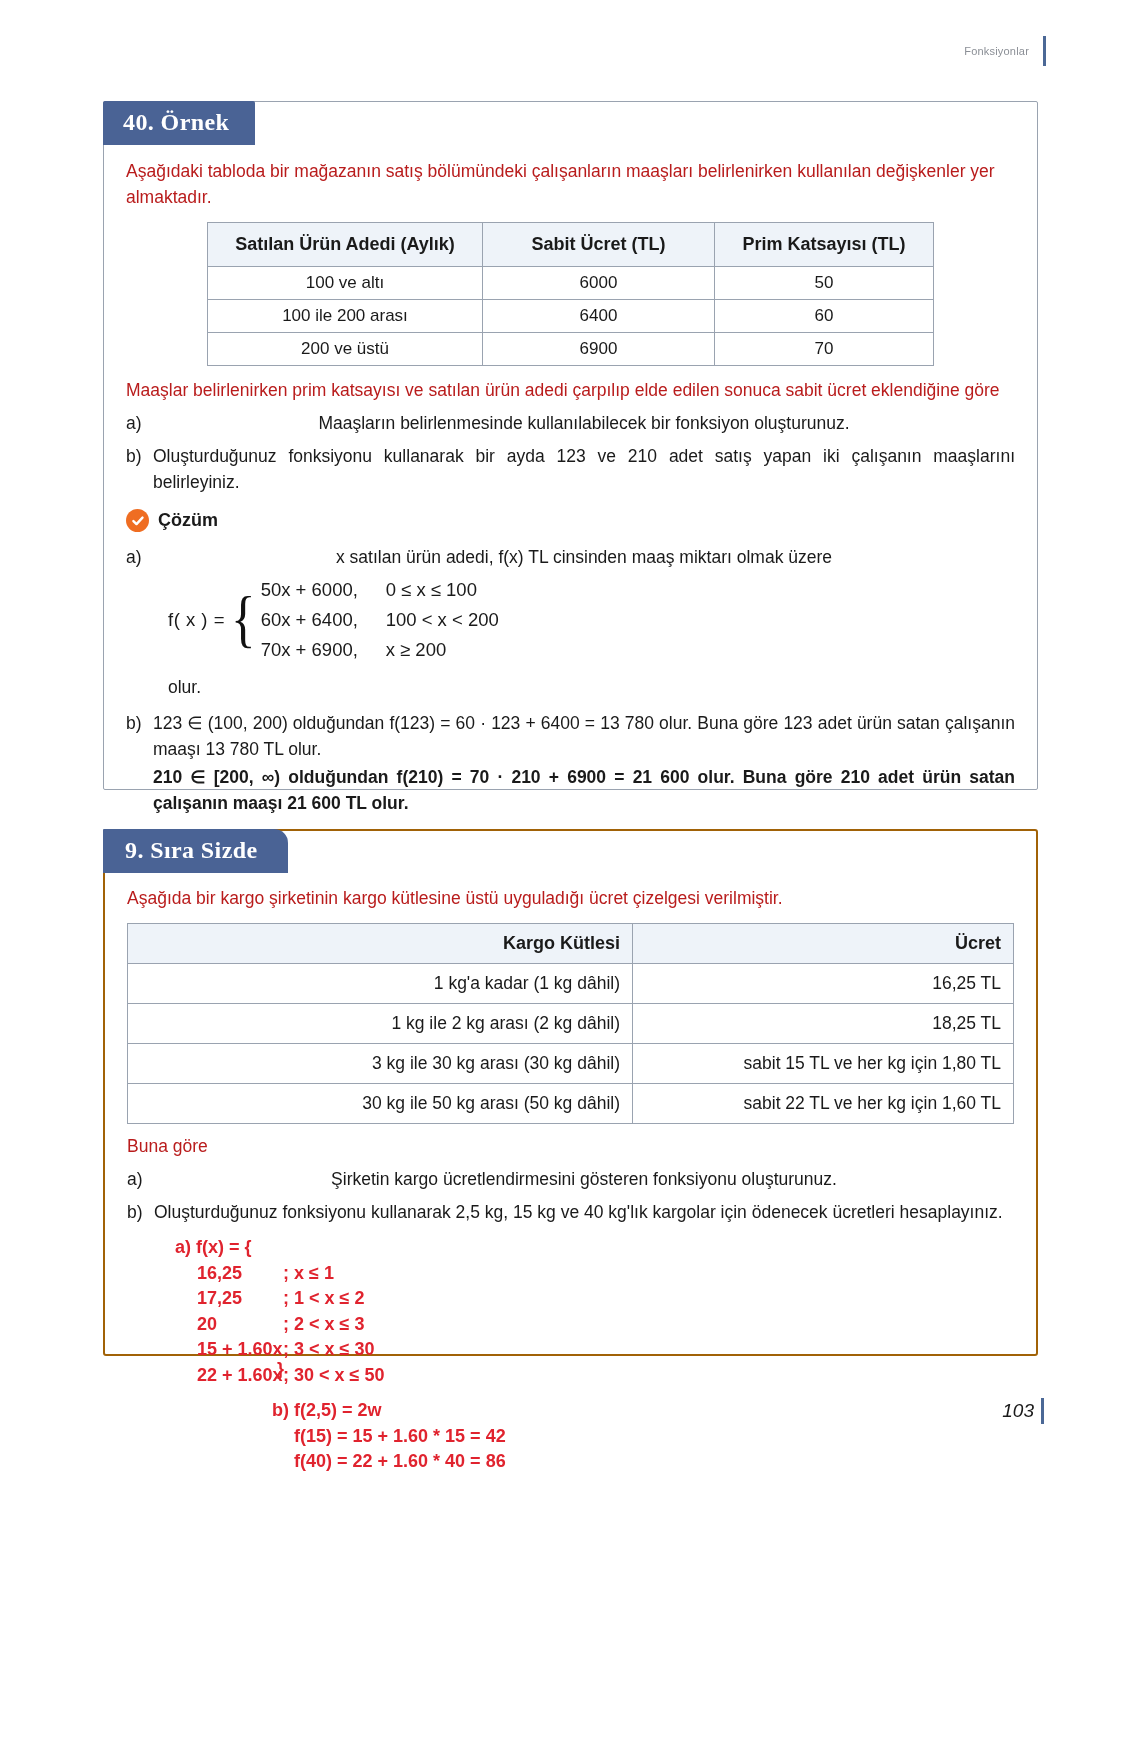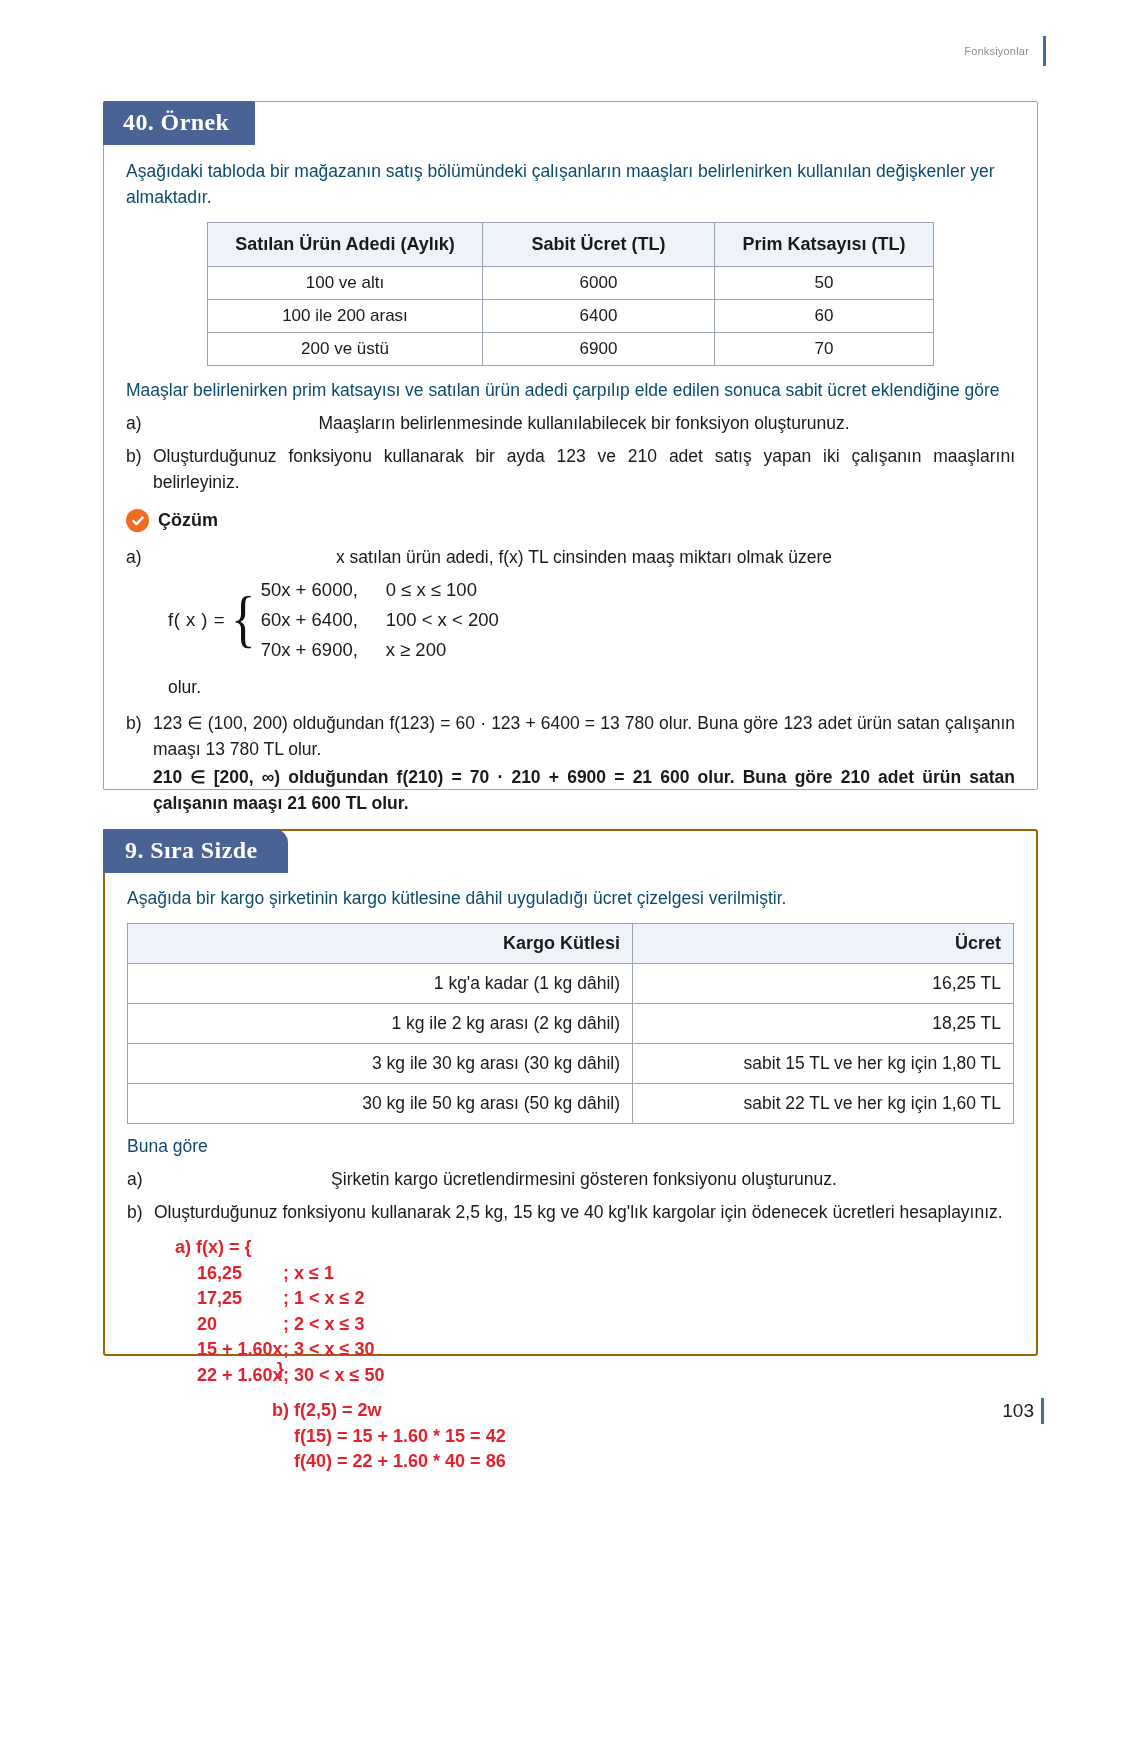--- a/index.html
+++ b/index.html
@@ -67,21 +67,21 @@
     position: absolute;
     left: 0; right: 0;
     padding: 0 22px;
   }
 
   p, .line { margin: 0; }
 
   .para {
     font-size: 17.5px;
     line-height: 26px;
-    color: #0c4a6e;
+    color: #b91c1c;
   }
 
   
   table {
     border-collapse: collapse;
     width: 100%;
     font-size: 17px;
   }
   table.tbl-salary { width: 727px; }
   table td, table th {
@@ -168,20 +168,21 @@
   .red-row { display: flex; white-space: nowrap; }
   .red-row .rv { width: 86px; }
 
   
   .page-num {
     position: absolute;
     right: 104px; bottom: 316px;
     display: flex; align-items: center; gap: 7px;
     font-size: 19px;
     color: #1a1a1a;
+    font-style: italic;
   }
   .page-num .rule { width: 3px; height: 26px; background: #4b6896; }
 </style>
 </head>
 <body>
 
 <div class="page-header">
   <span class="chapter">Fonksiyonlar</span>
   <span class="header-rule"></span>
 </div>
@@ -274,21 +275,21 @@
         <span style="display:block; margin-top:2px;font-weight:bold;">210 ∈ [200, ∞) olduğundan f(210) = 70 · 210 + 6900 = 21 600 olur. Buna göre 210 adet ürün satan çalışanın maaşı 21 600 TL olur.</span>
       </span>
     </div>
   </div>
 </div>
 
 <div class="box box-sirasizde">
   <div class="tab">9. Sıra Sizde</div>
 
   <div class="content" style="top:54px;">
-    <p class="para">Aşağıda bir kargo şirketinin kargo kütlesine dâhil uyguladığı ücret çizelgesi verilmiştir.</p>
+    <p class="para">Aşağıda bir kargo şirketinin kargo kütlesine üstü uyguladığı ücret çizelgesi verilmiştir.</p>
 
     <table class="tbl-cargo" style="margin-top:12px;">
       <thead>
         <tr>
           <th style="width:57%;">Kargo Kütlesi</th>
           <th>Ücret</th>
         </tr>
       </thead>
       <tbody>
         <tr>

